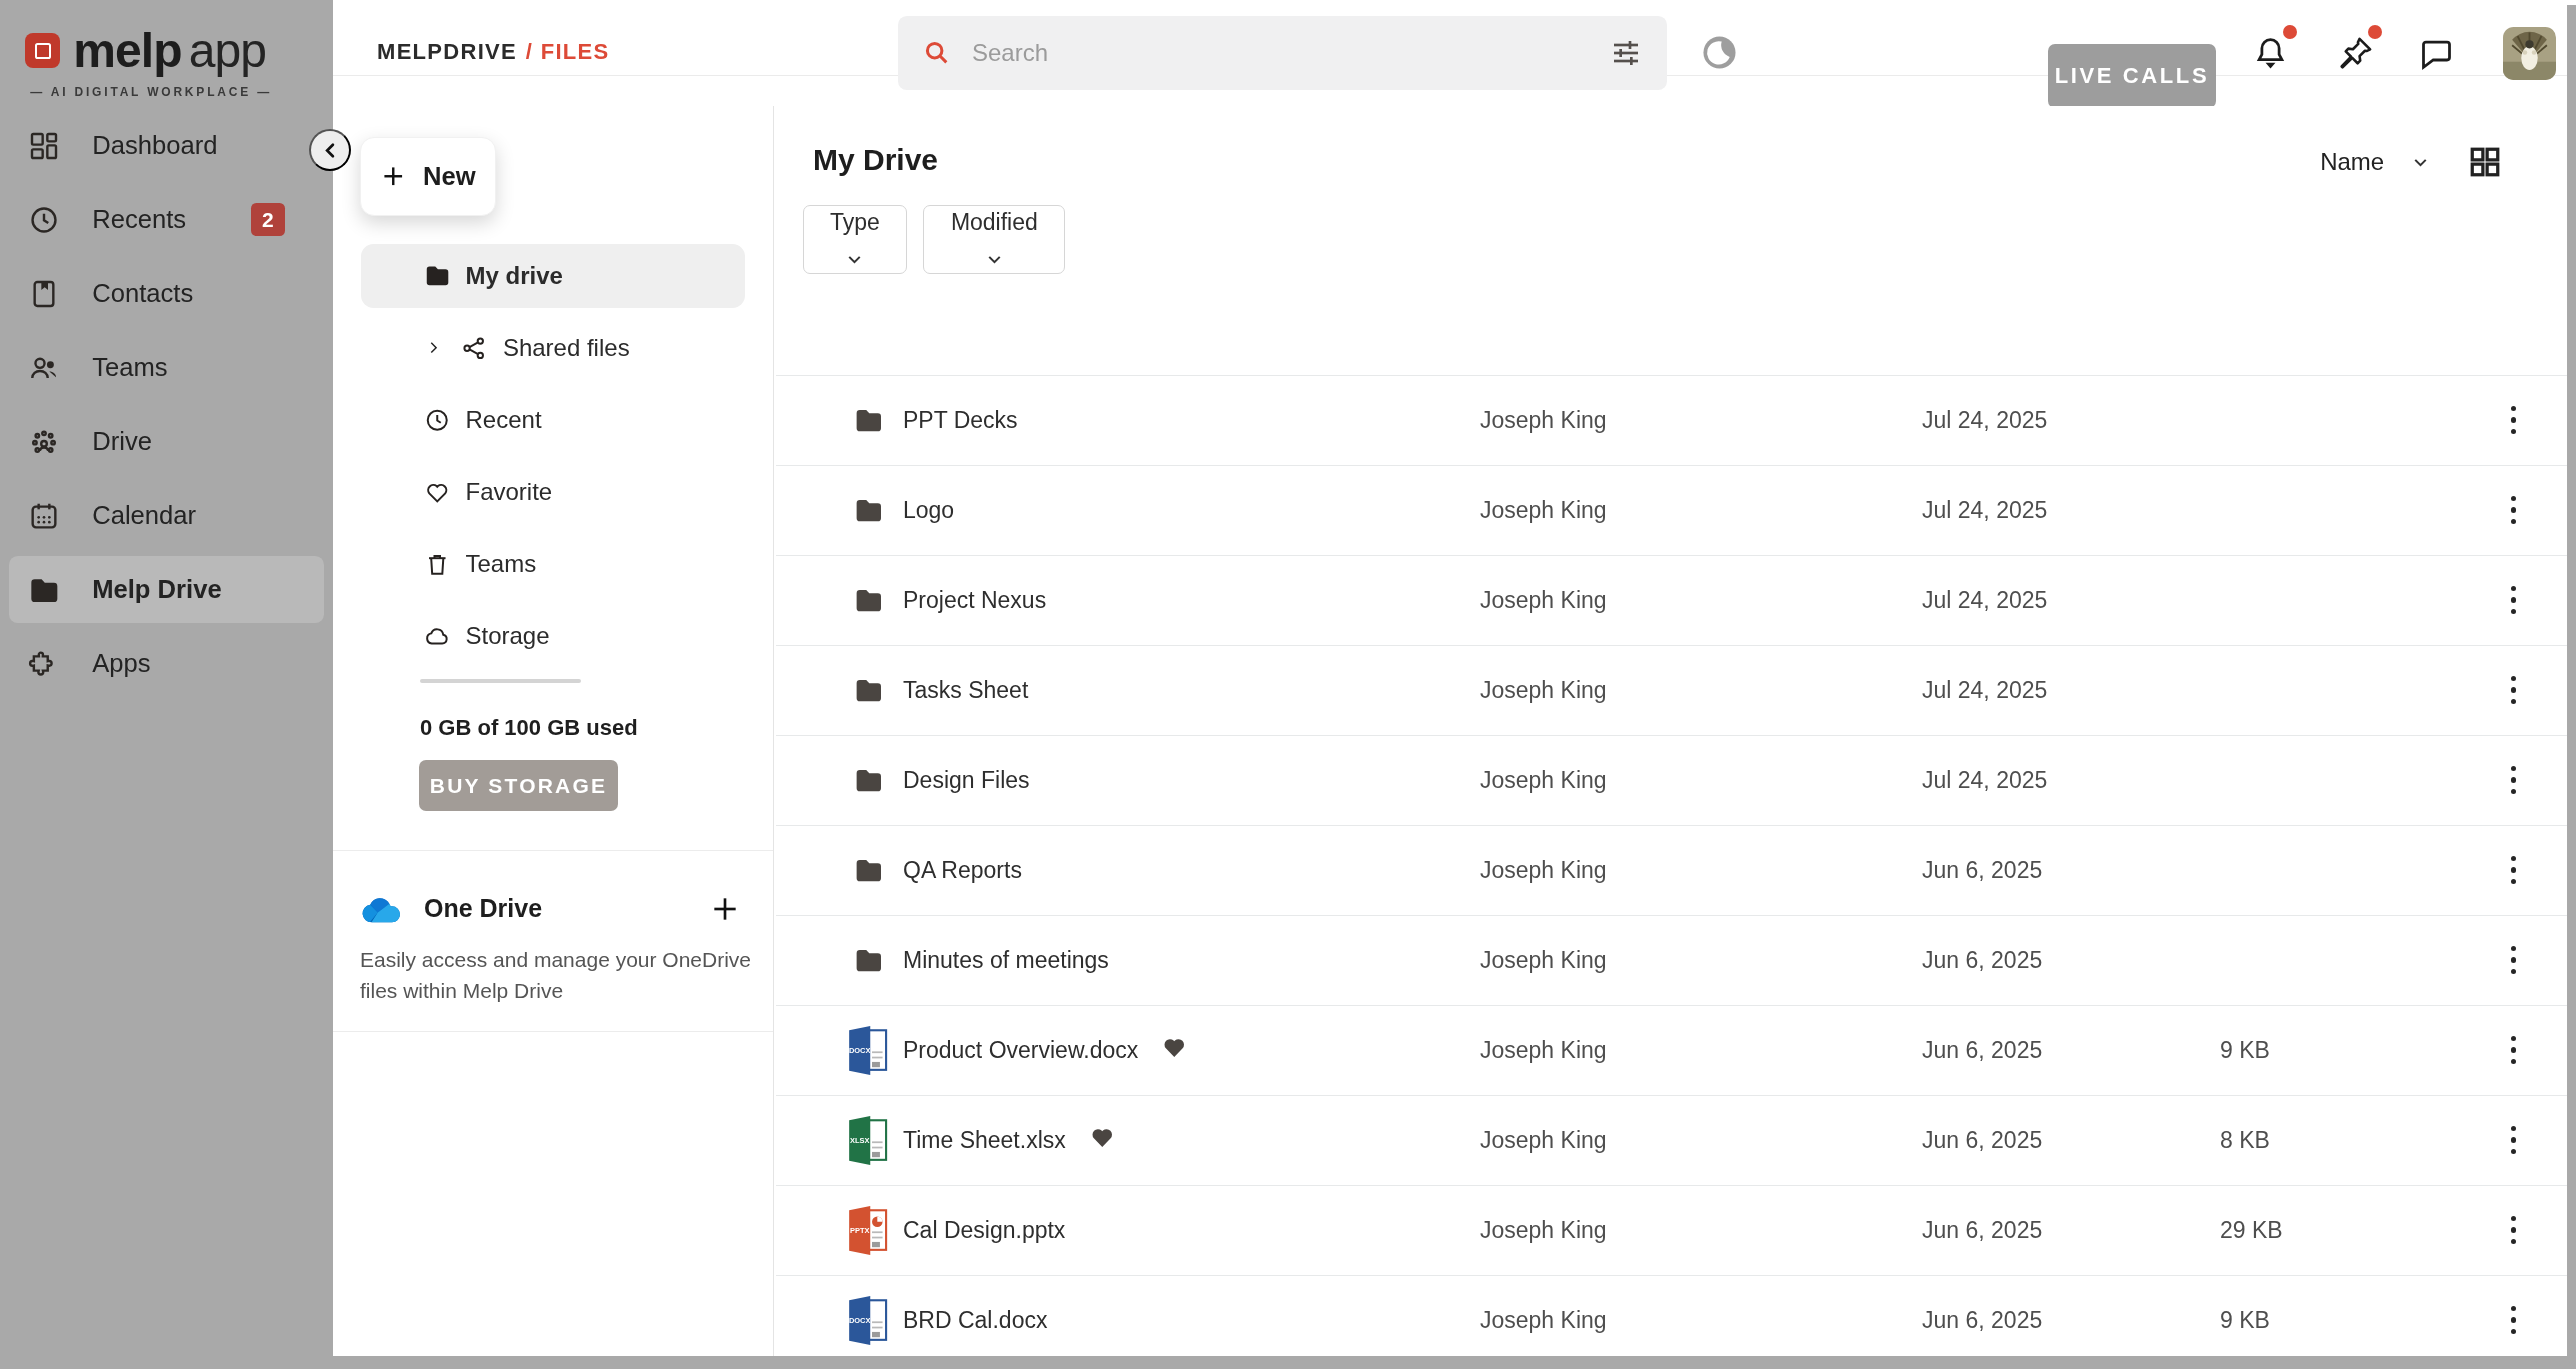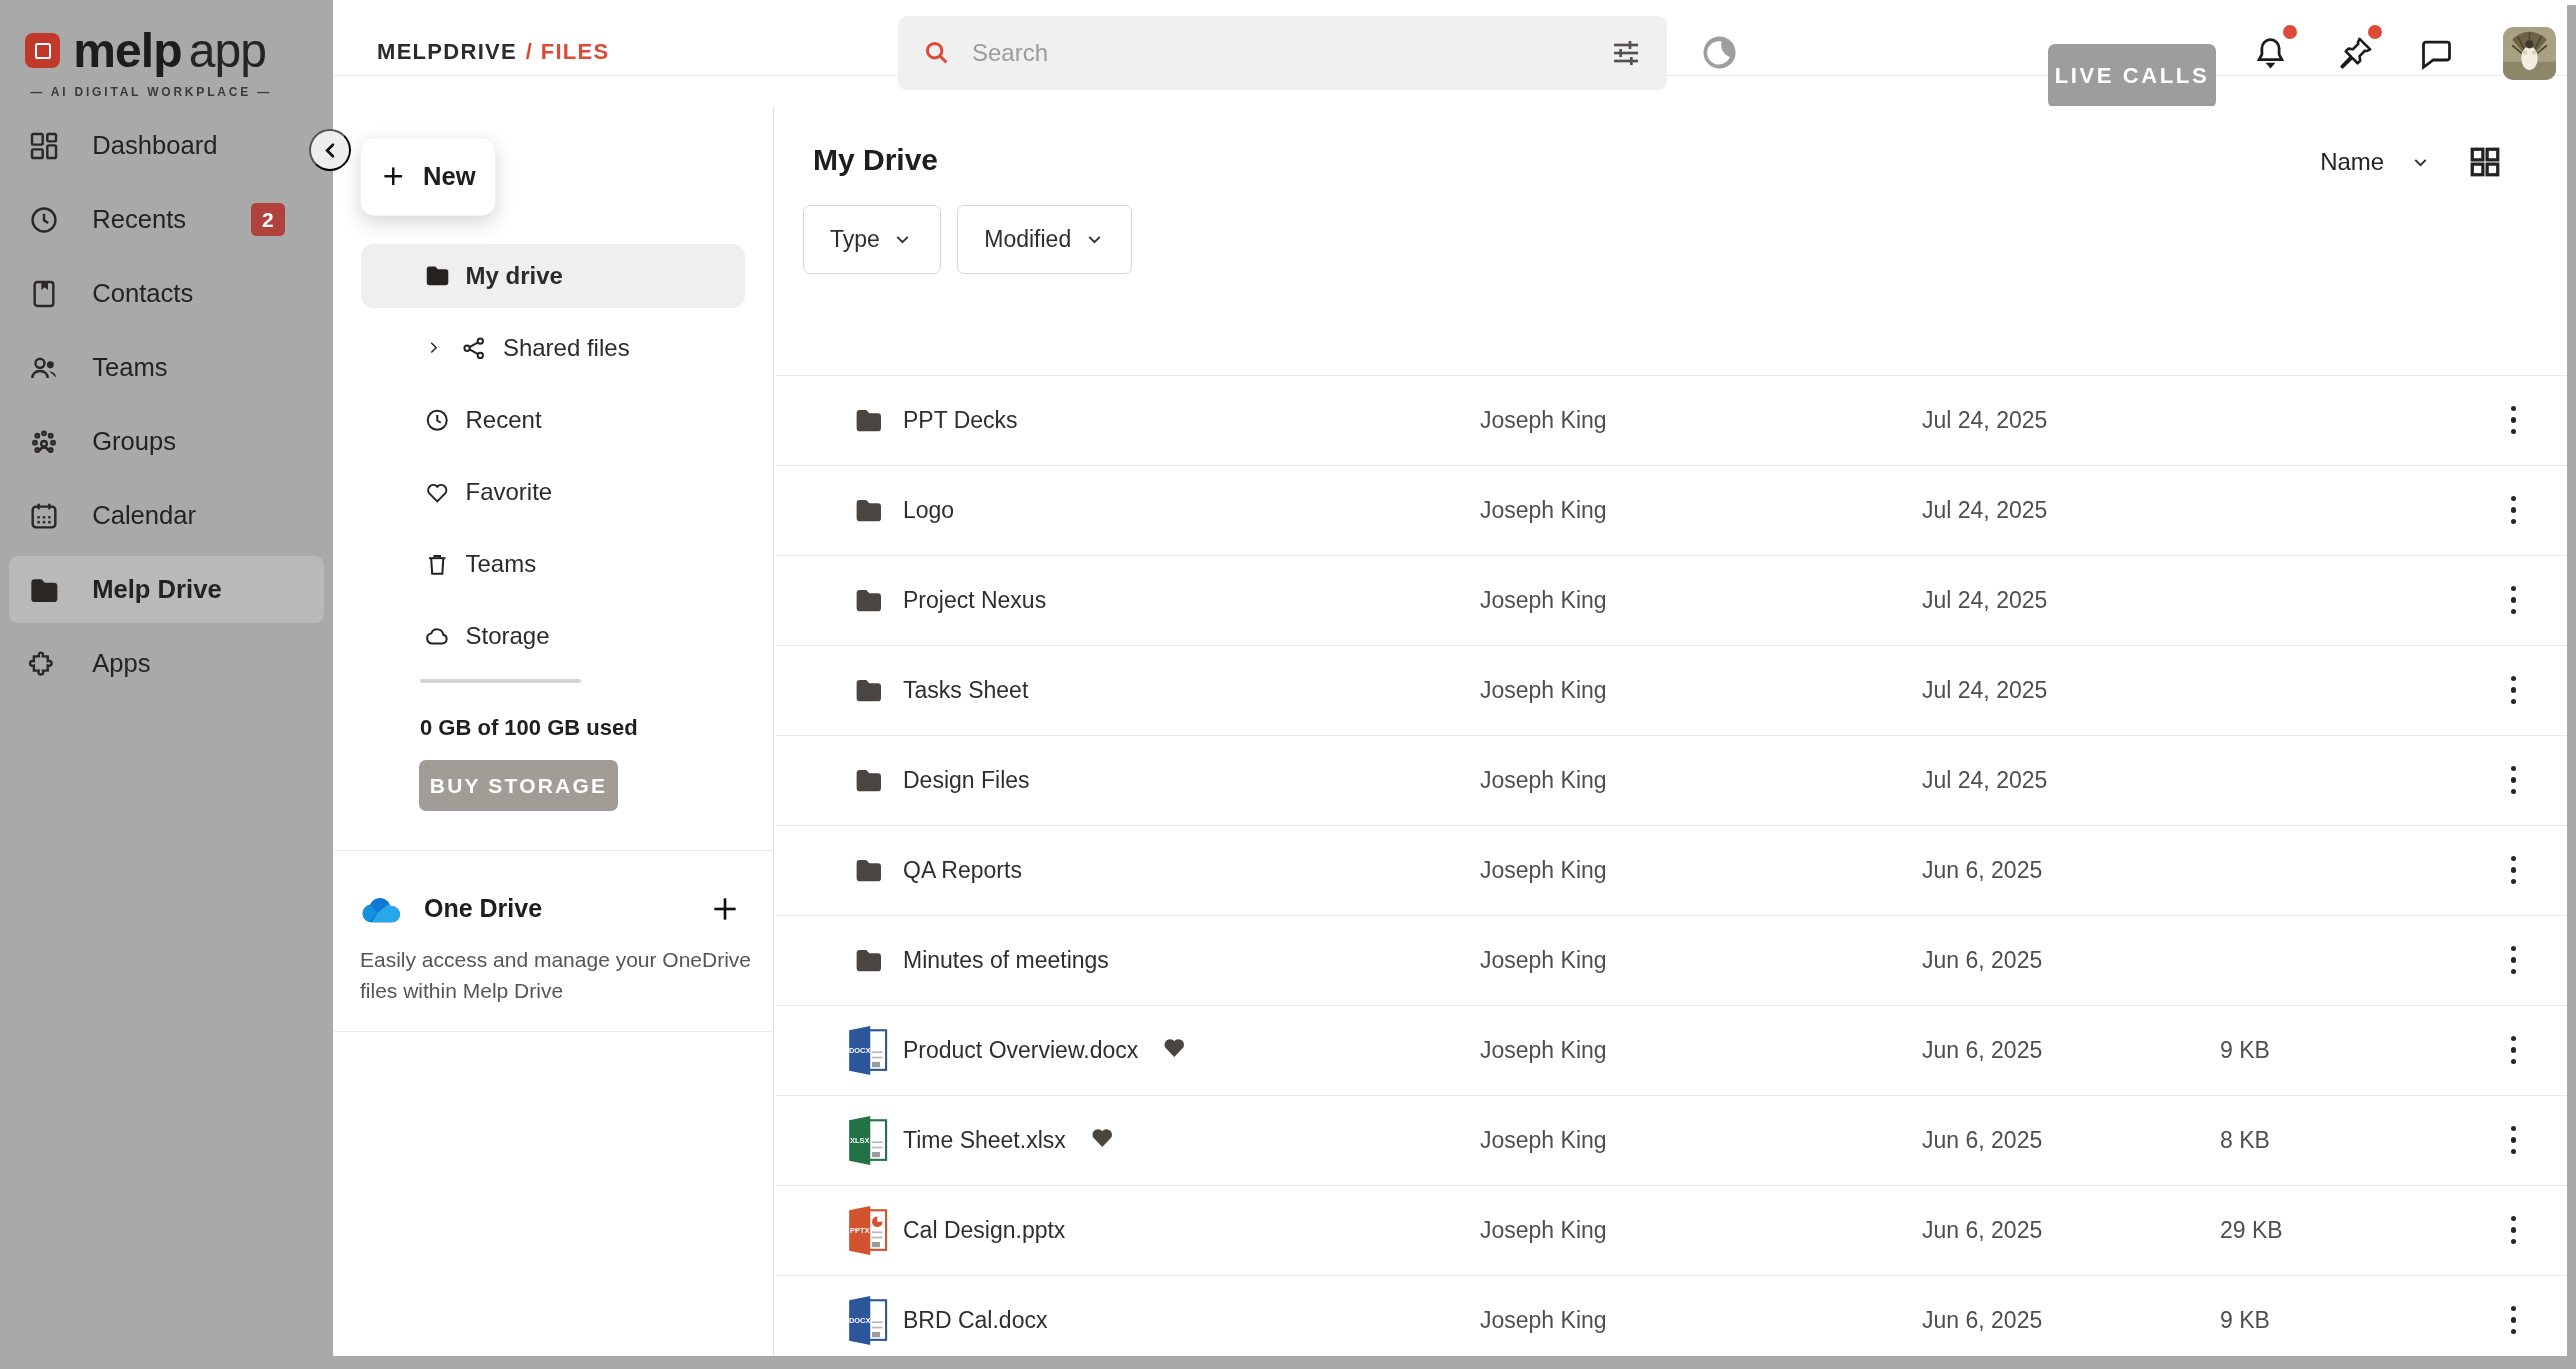--- a/index.html
+++ b/index.html
@@ -99,21 +99,21 @@
   .main-title { position:absolute; left:37px; top:37px; font-size:30px; font-weight:700;
     color:#1e1e1e; }
   .sort-box { position:absolute; right:136px; top:42px; display:flex; align-items:center;
     gap:26px; font-size:24px; color:#222; cursor:pointer;}
   .sort-box .chev, .fbtn .chev { width:21px; height:21px; display:flex; color:#333;}
   .grid-ic { position:absolute; right:65px; top:39px; width:34px; height:34px;
     color:#222; display:flex; cursor:pointer;}
   .filters { position:absolute; left:26.5px; top:99px; display:flex; gap:16px;}
   .fbtn { height:69px; border:1.8px solid #d6d6d6; border-radius:7px; background:#fff;
     display:flex; align-items:center; justify-content:center; gap:12.4px; font-size:23px;
-    color:#2e2e2e; font-family:inherit; cursor:pointer; padding:0 26.5px;}
+    color:#2e2e2e; font-family:inherit; cursor:pointer; padding:0 26.5px;flex-direction:column;}
   .file-list { position:absolute; left:0; right:0; top:269px; bottom:0; overflow:hidden;}
   .file-row { position:relative; height:90px; border-top:1.8px solid #e7e9ea; cursor:pointer;}
   .file-row .f-icon { position:absolute; left:71px; top:0; height:88px; width:42px;
     display:flex; align-items:center; justify-content:center;}
   .file-row .f-name { position:absolute; left:127px; top:0; height:88px; display:flex;
     align-items:center; gap:23px; font-size:23px; font-weight:500; color:#2e2e2e;}
   .file-row .fav svg{ width:26.5px; height:26.5px; }
   .file-row .f-owner { position:absolute; left:704px; top:0; height:88px; display:flex;
     align-items:center; font-size:23px; color:#4e4e4e;}
   .file-row .f-date { position:absolute; left:1146px; top:0; height:88px; display:flex;
@@ -194,21 +194,21 @@
               <path d="M8.8 18.6c.4-1.6 1.7-2.5 3.2-2.5s2.8.9 3.2 2.5"></path>
               <circle cx="12" cy="5.5" r="1.3"></circle>
               <circle cx="7" cy="7.3" r="1.3"></circle>
               <circle cx="17" cy="7.3" r="1.3"></circle>
               <circle cx="5.2" cy="12.5" r="1.3"></circle>
               <circle cx="18.8" cy="12.5" r="1.3"></circle>
               <circle cx="7" cy="18" r="1.3"></circle>
               <circle cx="17" cy="18" r="1.3"></circle>
             </svg>
           </span>
-          <span>Groups</span>
+          <span>Drive</span>
         </div>
         <div class="side-item">
           <span class="s-icon">
             <svg viewBox="0 0 24 24" fill="none" stroke="currentColor" stroke-width="1.8">
               <rect x="3.5" y="5" width="17" height="15.5" rx="2.5"></rect>
               <line x1="8" y1="2.8" x2="8" y2="7"></line>
               <line x1="16" y1="2.8" x2="16" y2="7"></line>
               <g fill="currentColor" stroke="none">
                 <circle cx="8" cy="13" r="1"></circle>
                 <circle cx="12" cy="13" r="1"></circle>

